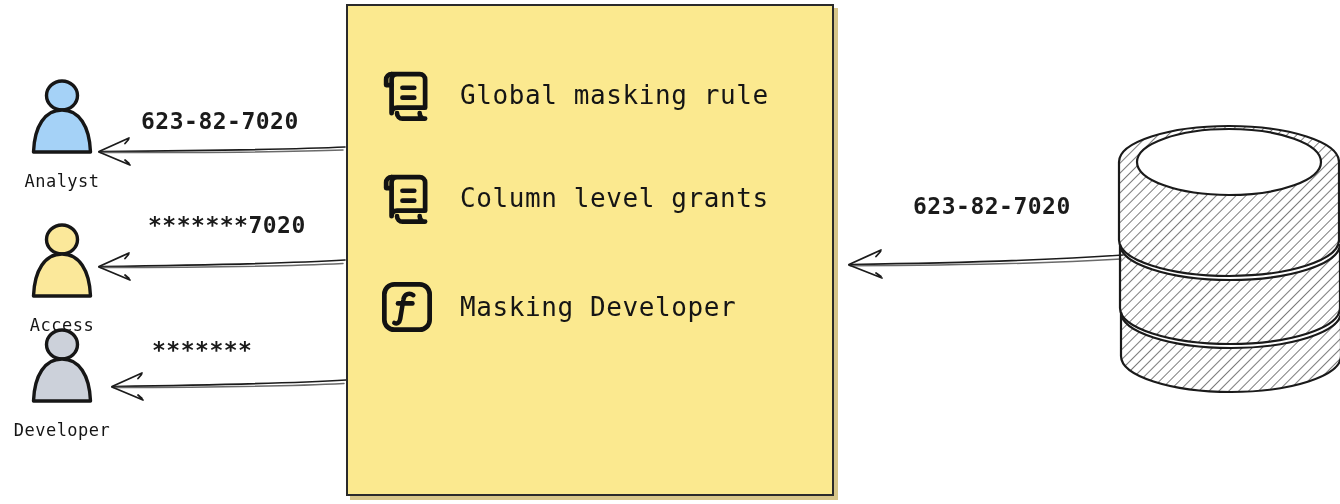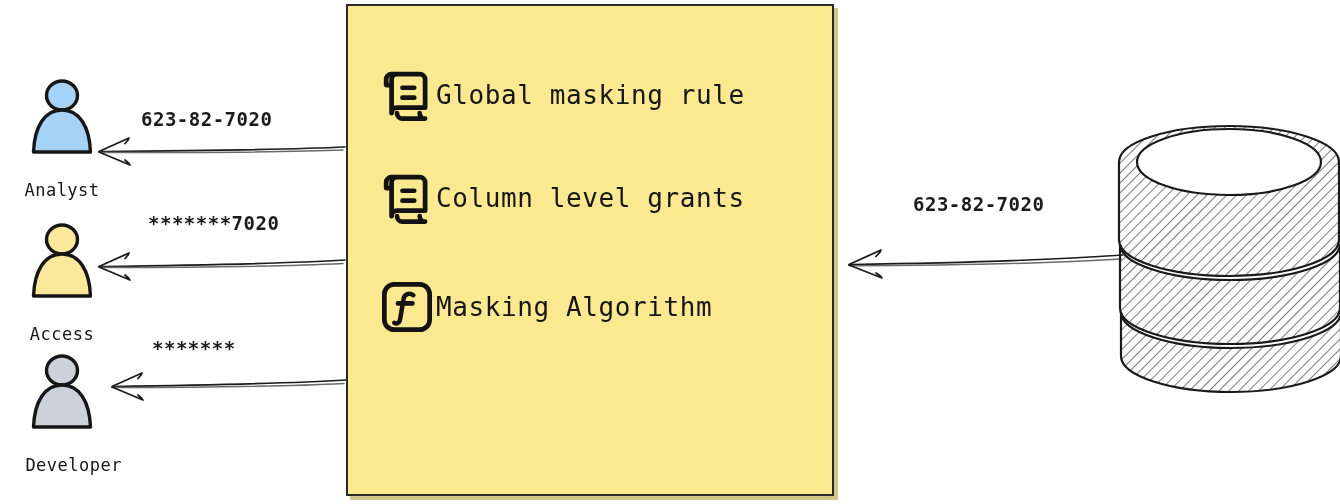--- a/index.html
+++ b/index.html
@@ -24,33 +24,33 @@
   }
   .actor .person {
     display: block;
     margin: 0 auto;
   }
   .actor .actor-label {
     display: block;
     font-size: 17px;
     letter-spacing: 0.5px;
     line-height: 1;
-    margin-top: 20px;
+    margin-top: 11px;
     color: #151515;
     white-space: nowrap;
   }
 
   #actor-analyst   { left: 2px;  top: 78px; }
   #actor-support   { left: 2px;  top: 222px; }
-  #actor-developer { left: 2px;  top: 353px; text-align: right; }
+  #actor-developer { left: 2px;  top: 327px; }
 
   
   .flow-label {
     position: absolute;
-    font-size: 19px;
+    font-size: 23px;
     font-weight: 700;
     letter-spacing: 0.5px;
     white-space: nowrap;
     color: #1b1b1b;
   }
   #label-analyst   { left: 141px; top: 108px; }
   #label-support   { left: 148px; top: 212px; text-align: right; }
   #label-developer { left: 152px; top: 337px; }
   #label-db        { left: 913px; top: 193px; }
 
@@ -70,20 +70,21 @@
     background: #fbe98f;
     border: 2px solid #2a2a2a;
     box-sizing: border-box;
     box-shadow: 4px 4px 0 0 rgba(180,150,40,0.55);
   }
   .card-row {
     position: absolute;
     left: 30px;
     display: flex;
     align-items: center;
+    gap: 24px;
   }
   .card-row .row-icon {
     width: 58px;
     height: 58px;
     flex: 0 0 58px;
     display: block;
   }
   .card-row .row-label {
     font-size: 26px;
     letter-spacing: 0.6px;
@@ -190,21 +191,21 @@
     </svg>
     <span class="row-label">Column level grants</span>
   </div>
 
   <div class="card-row" id="card-row-2">
     <svg class="row-icon" viewBox="0 0 64 64">
       <rect x="7" y="7" width="50" height="50" rx="11" ry="11" fill="none" stroke="#121212" stroke-width="5.2"></rect>
       <path d="M39 19 c-4 -3 -10 -2 -11 5 l-3.5 21 c-0.8 5 -4 6 -6.5 4.5" fill="none" stroke="#121212" stroke-width="5" stroke-linecap="round"></path>
       <path d="M22 28 h16" fill="none" stroke="#121212" stroke-width="5" stroke-linecap="round"></path>
     </svg>
-    <span class="row-label">Masking Algorithm</span>
+    <span class="row-label">Masking Developer</span>
   </div>
 
 
 </div>
 
 <svg id="database" viewBox="0 0 232 280">
   <defs>
     <pattern id="hatch" width="7" height="7" patternTransform="rotate(45)" patternUnits="userSpaceOnUse">
       <line x1="0" y1="0" x2="0" y2="7" stroke="#2c2c2c" stroke-width="1.25"></line>
     </pattern>

